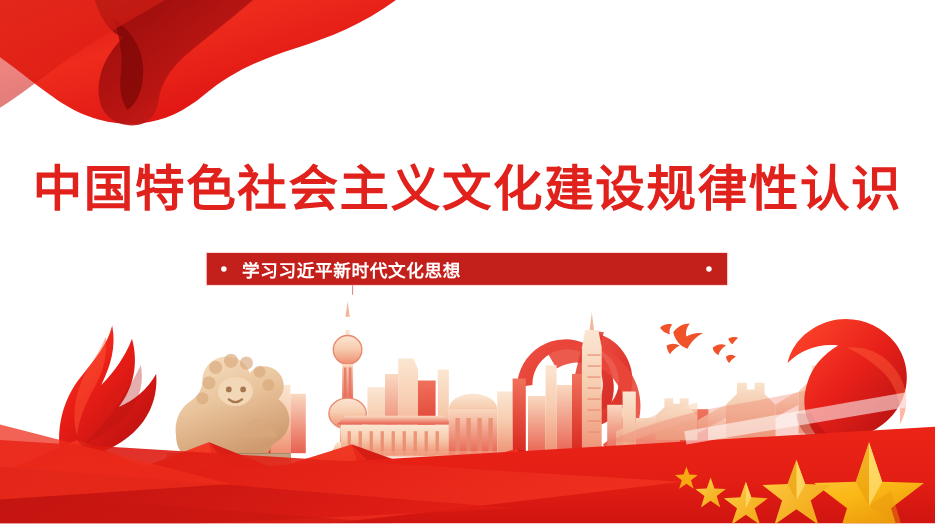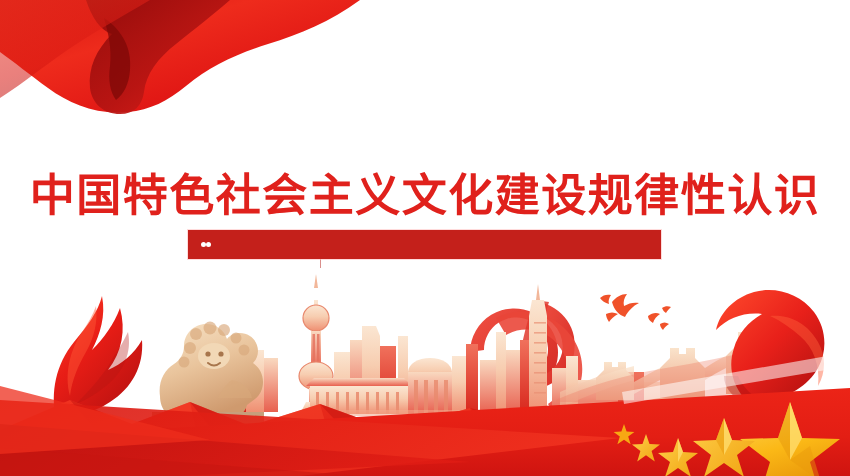--- a/index.html
+++ b/index.html
@@ -21,21 +21,20 @@
   #title-block{
     position:absolute; left:0; top:146px; width:850px;
     text-align:center; z-index:40;
   }
   #page-title{
     font-family:"Liberation Serif","DejaVu Serif",serif;
     font-size:45px; line-height:52px; font-weight:700;
     letter-spacing:1.5px;
     color:#e0211c;
     white-space:nowrap;
-    margin-top:24px;
   }
 
   
   #subtitle-banner{
     position:absolute; left:188px; top:230px;
     width:473px; height:29px;
     background:#c4201b;
     box-shadow:0 0 0 1px rgba(255,190,190,.55);
     display:flex; align-items:center;
     z-index:40;
@@ -406,16 +405,17 @@
     </g>
   </svg>
 
   <div id="title-block">
     <h1 id="page-title">中国特色社会主义文化建设规律性认识</h1>
   </div>
 
   <div id="banner-tick"></div>
   <div id="subtitle-banner">
     <span class="banner-dot" id="banner-dot-left"></span>
+    <span id="subtitle-text">学习习近平新时代文化思想</span>
     <span class="banner-dot" id="banner-dot-right"></span>
   </div>
 
 </div>
 
 </body></html>

